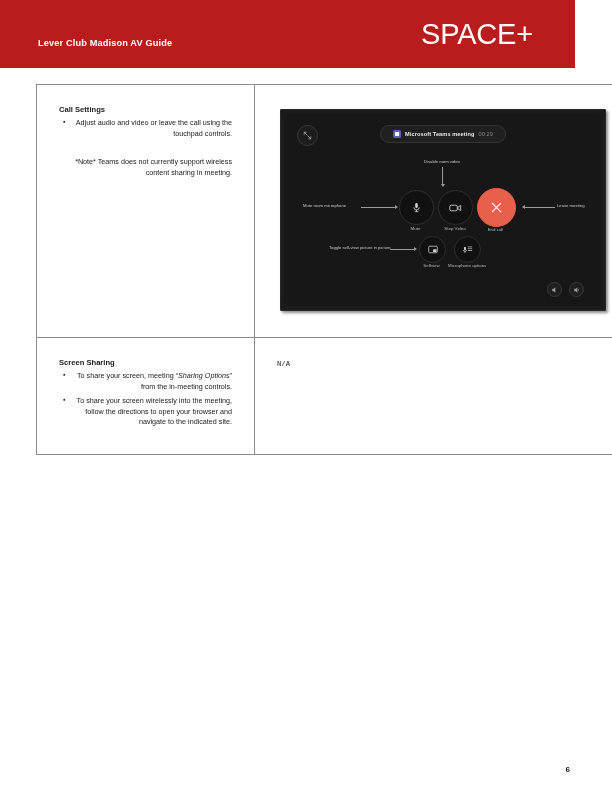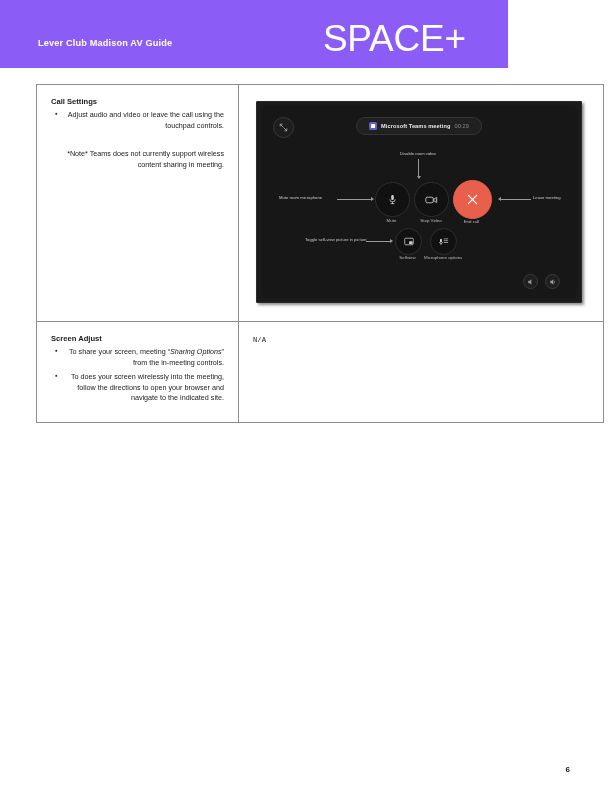--- a/index.html
+++ b/index.html
@@ -14,60 +14,60 @@
     position: relative;
     overflow: hidden;
     -webkit-font-smoothing: antialiased;
   }
 
   
   .header-band {
     position: absolute;
     left: 0;
     top: 0;
-    width: 508px;
+    width: 575px;
     height: 68px;
-    background: #8b5cf6;
+    background: #b91c1c;
   }
   .header-title {
     position: absolute;
     left: 38px;
     top: 38px;
     font-size: 9.2px;
     font-weight: bold;
     color: #ffffff;
     letter-spacing: 0.15px;
     white-space: nowrap;
   }
   .brand-logo {
     position: absolute;
     right: 42px;
     top: 20px;
-    font-size: 37px;
+    font-size: 29px;
     font-weight: 400;
     color: #ffffff;
     letter-spacing: -0.2px;
     line-height: 1;
     white-space: nowrap;
     font-family: "Liberation Sans", sans-serif;
   }
 
   
   .doc-table {
     position: absolute;
     left: 36px;
     top: 84px;
     width: 533px;
     border-collapse: collapse;
     table-layout: fixed;
   }
   .doc-table td {
     border: 0.8px solid #8d8d8d;
     vertical-align: top;
-    padding: 8px;
+    padding: 16px;
   }
   .col-left { width: 185px; }
   .col-right { width: 348px; }
 
   .cell-inner {
     padding: 4px 6px 6px 6px;
   }
   .cell-heading {
     font-size: 7.6px;
     font-weight: bold;
@@ -389,24 +389,24 @@
 
             </div>
           </div>
         </div>
       </td>
     </tr>
 
     <tr>
       <td class="col-left">
         <div class="cell-inner">
-          <div class="cell-heading">Screen Adjust</div>
+          <div class="cell-heading">Screen Sharing</div>
           <ul class="bullets">
             <li class="bullet"><span>To share your screen, meeting “</span><em class="ital">Sharing Options</em><span>” from the in-meeting controls.</span></li>
-            <li class="bullet">To does your screen wirelessly into the meeting, follow the directions to open your browser and navigate to the indicated site.</li>
+            <li class="bullet">To share your screen wirelessly into the meeting, follow the directions to open your browser and navigate to the indicated site.</li>
           </ul>
         </div>
       </td>
       <td class="col-right">
         <div class="plain-cell-text">N/A</div>
       </td>
     </tr>
   </tbody>
 </table>
 

